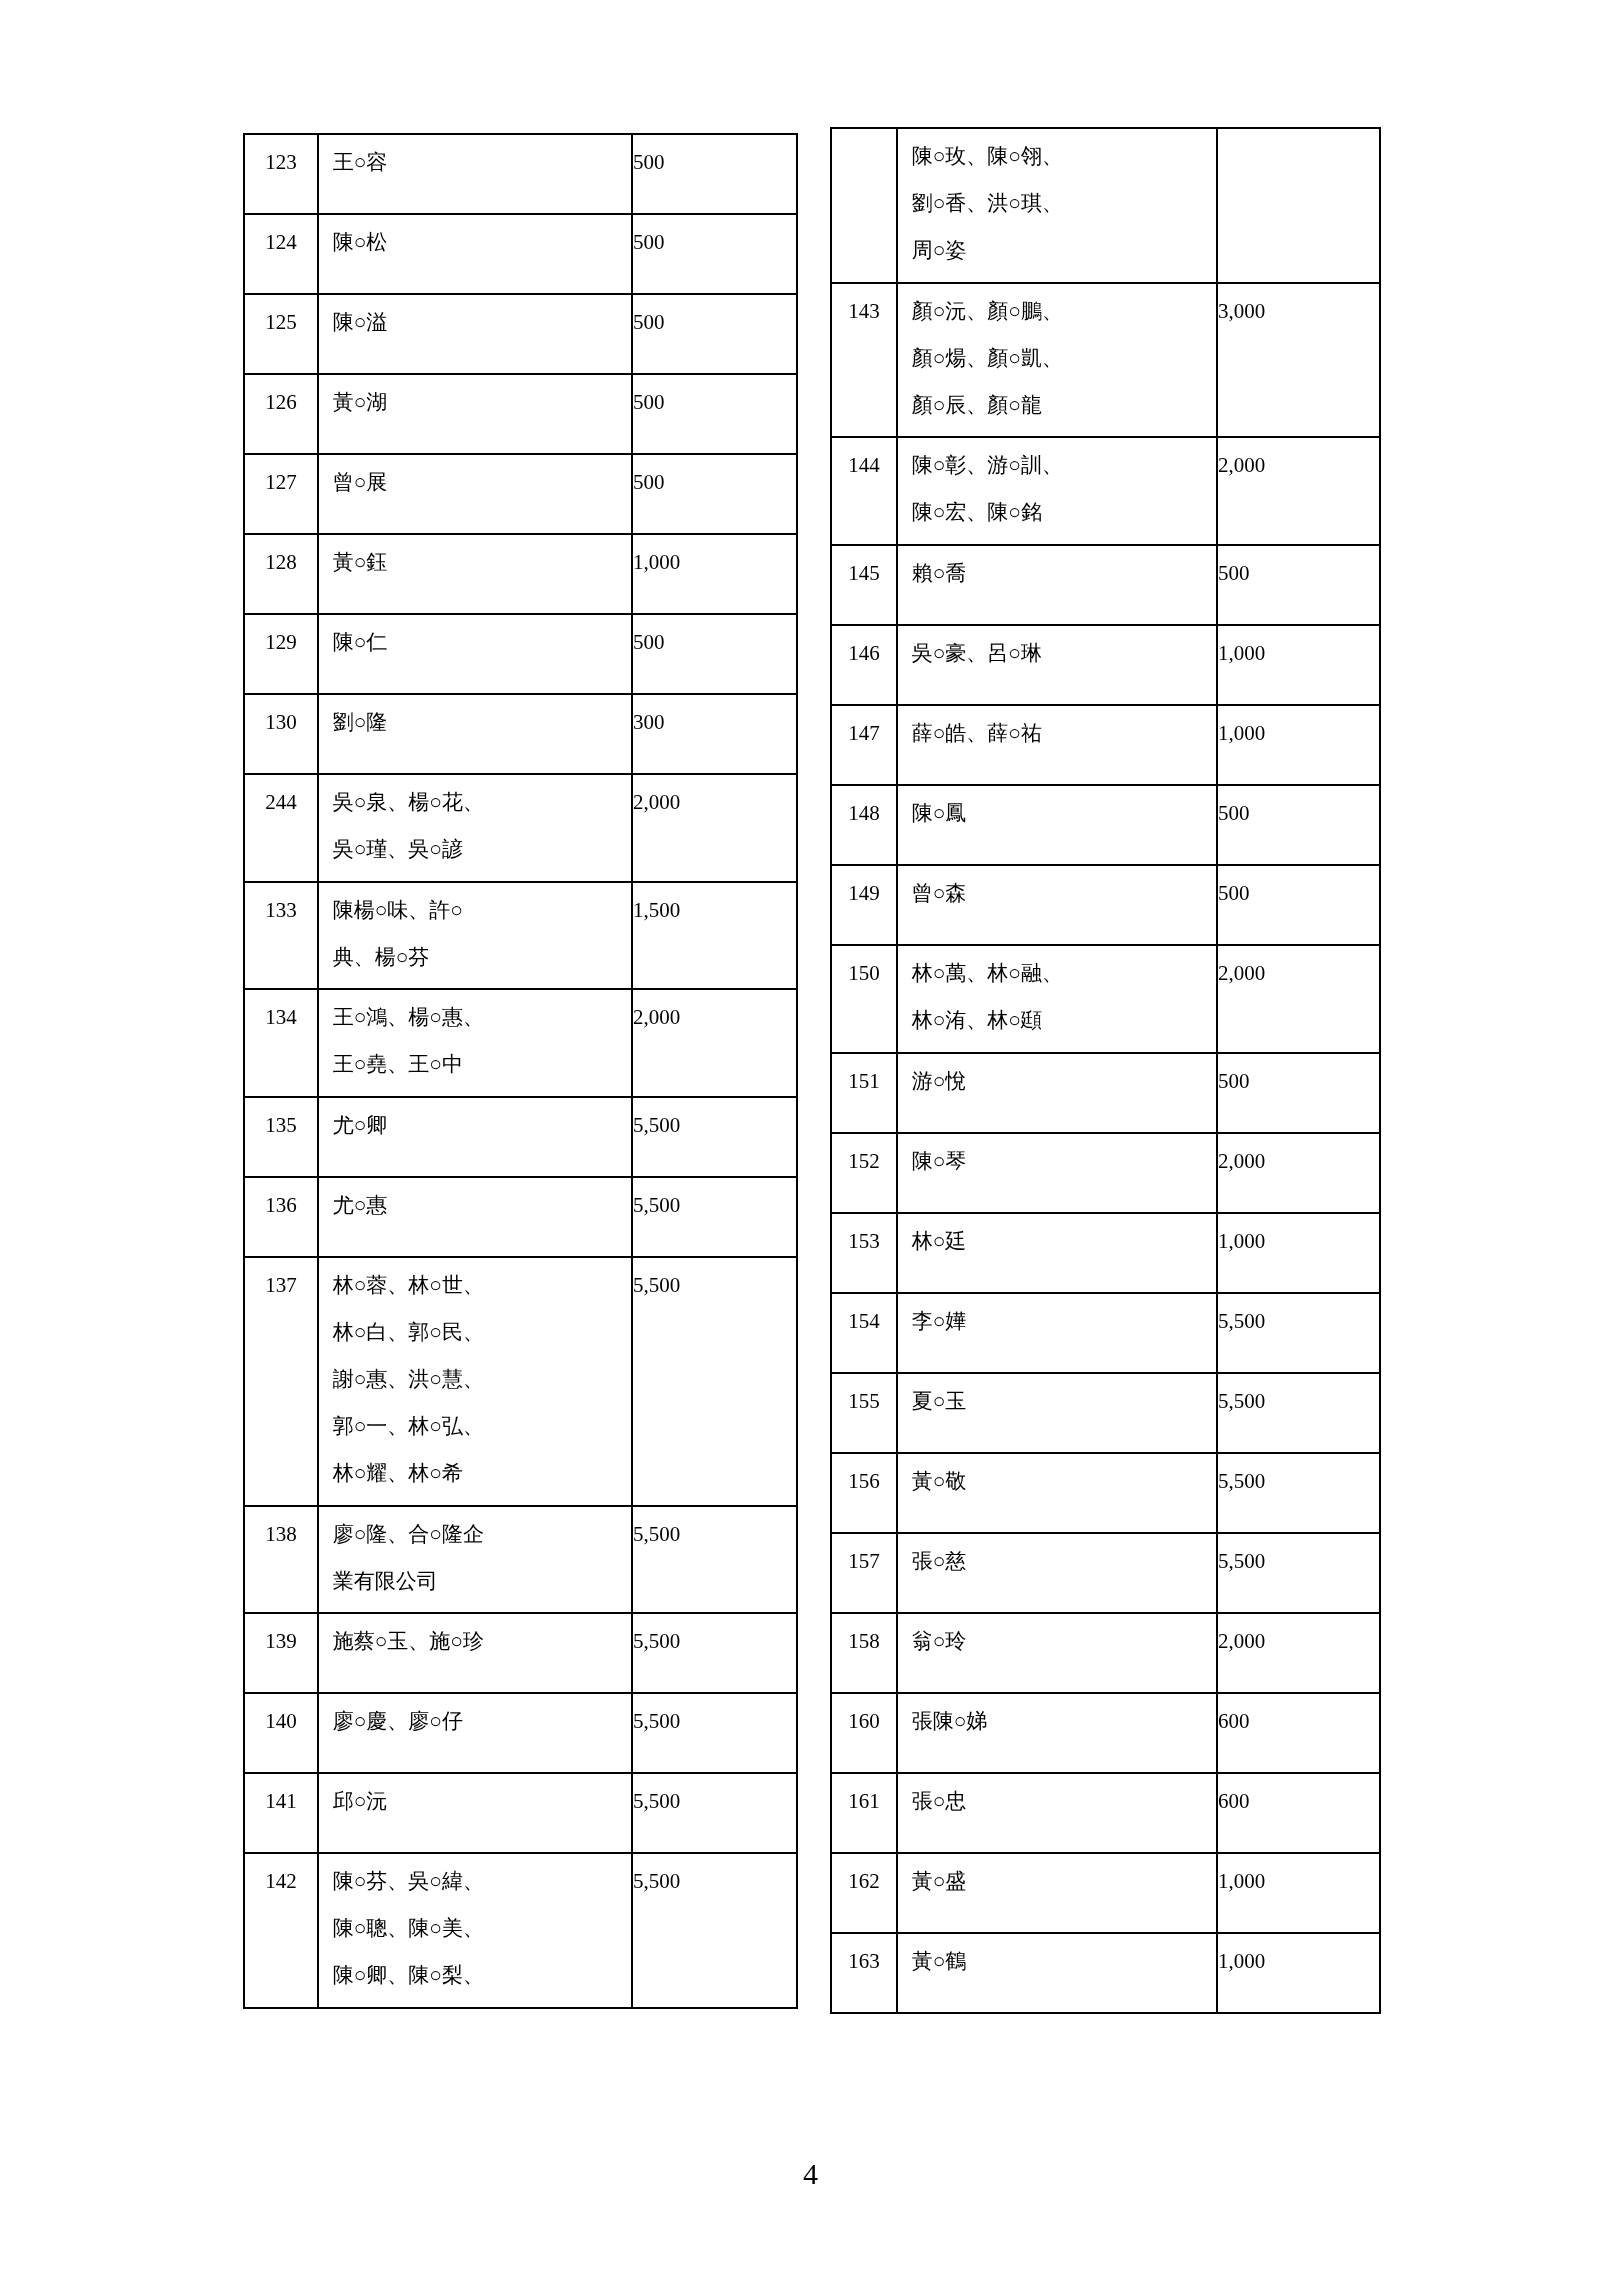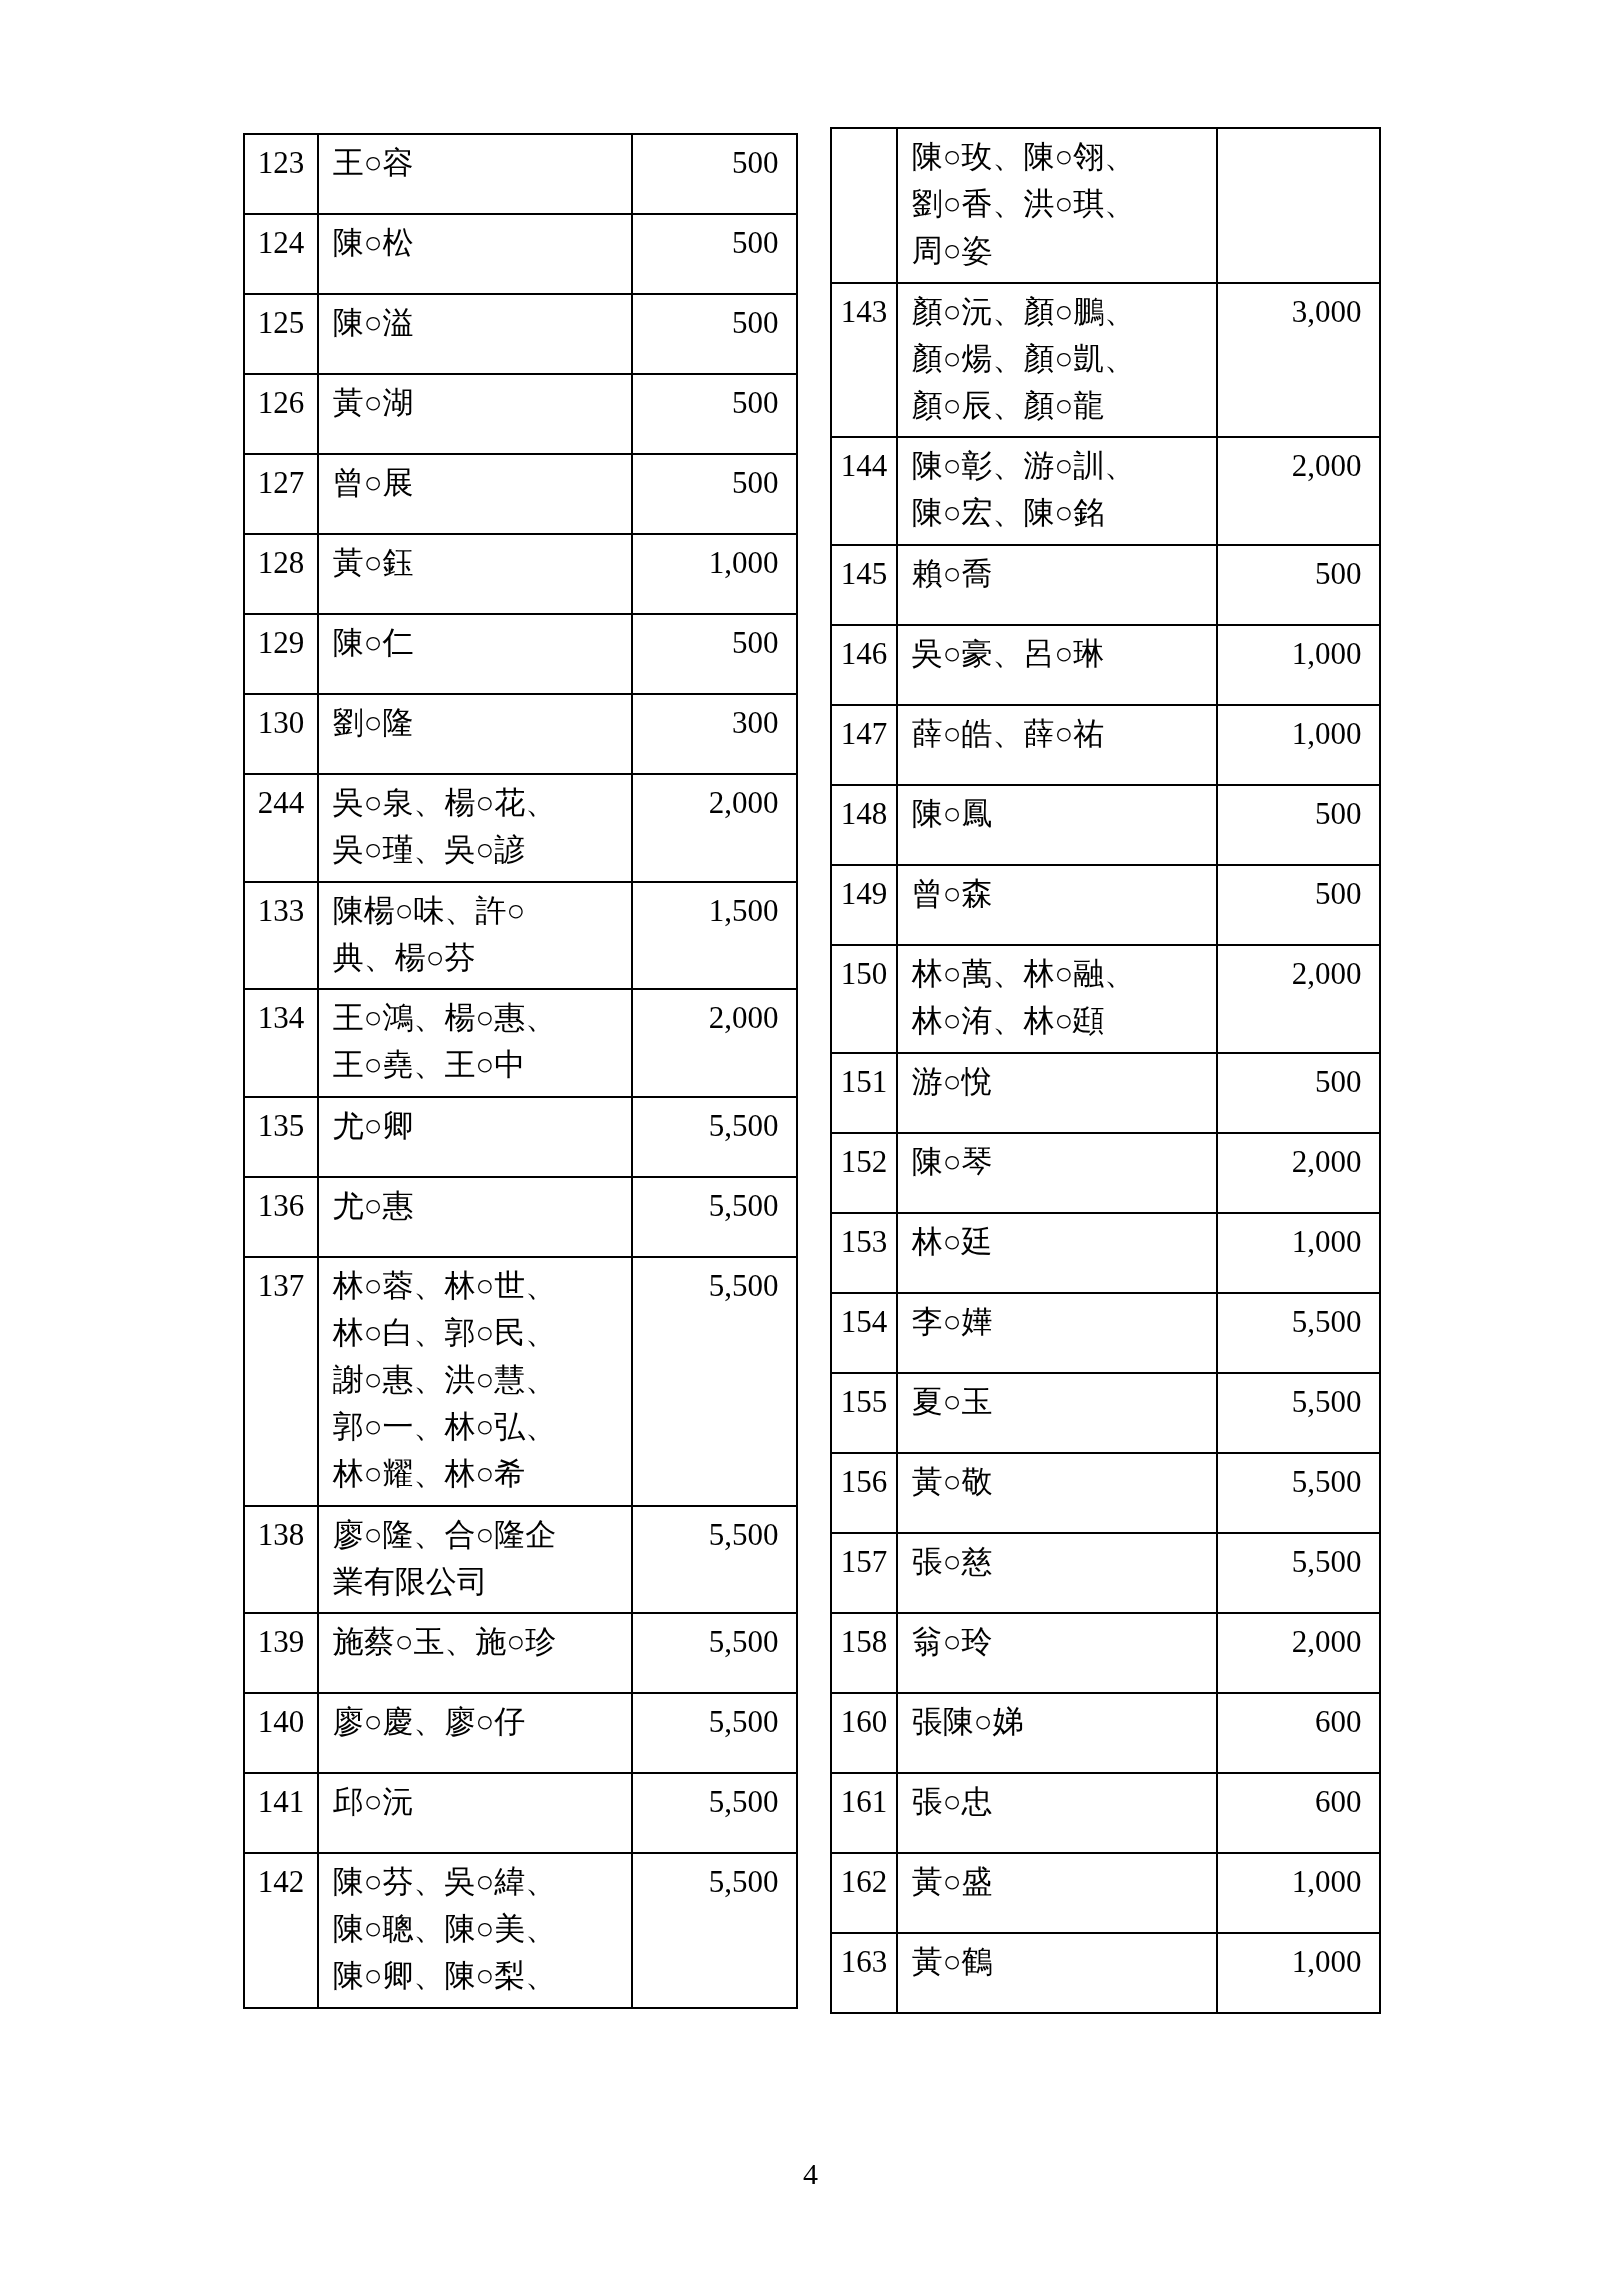--- a/index.html
+++ b/index.html
@@ -7,39 +7,38 @@
     width: 1621px; height: 2293px;
     background: #ffffff;
     position: relative;
     font-family: "Liberation Serif", "DejaVu Serif", serif;
     color: #000000;
   }
   table.donation-table {
     position: absolute;
     border-collapse: collapse;
     table-layout: fixed;
-    font-size: 31px;
+    font-size: 21px;
   }
   table.donation-table td {
     border: 2.9px solid #000000;
     vertical-align: top;
     line-height: 47px;
     overflow: hidden;
   }
   table.donation-table tr { height: 80px; }
   td.num {
     text-align: center;
     padding: 3.9px 2px 0 2px;
   }
   td.name {
     padding: 3.9px 7.8px 7.8px 13.7px;
     white-space: pre-line;
   }
   td.amt {
-    text-align: right;
     padding: 3.9px 17.6px 0 0;
   }
   #left-table  { left: 243px; top: 133px; width: 553px; }
   #right-table { left: 830px; top: 127px; width: 548px; }
   .page-number {
     position: absolute;
     left: 0; right: 0;
     top: 2154px;
     text-align: center;
     font-size: 30px;

